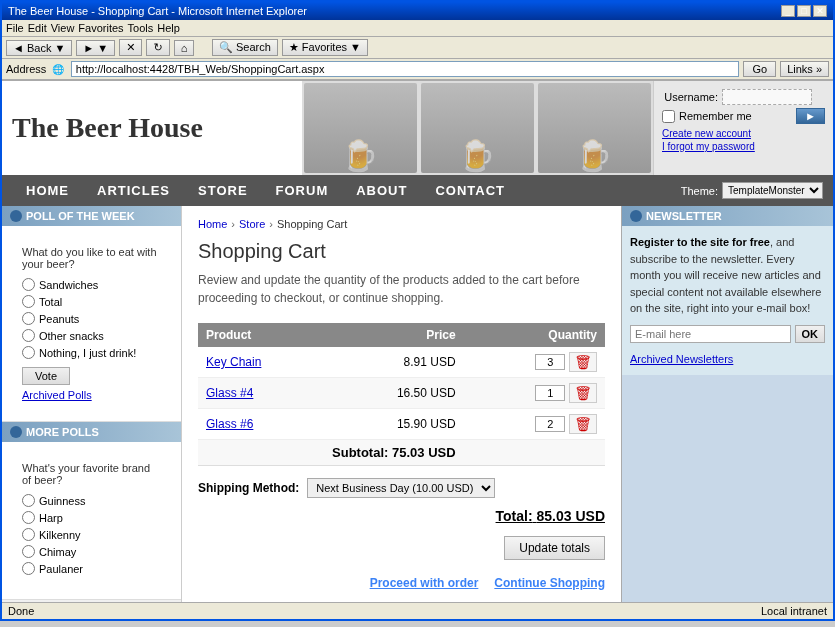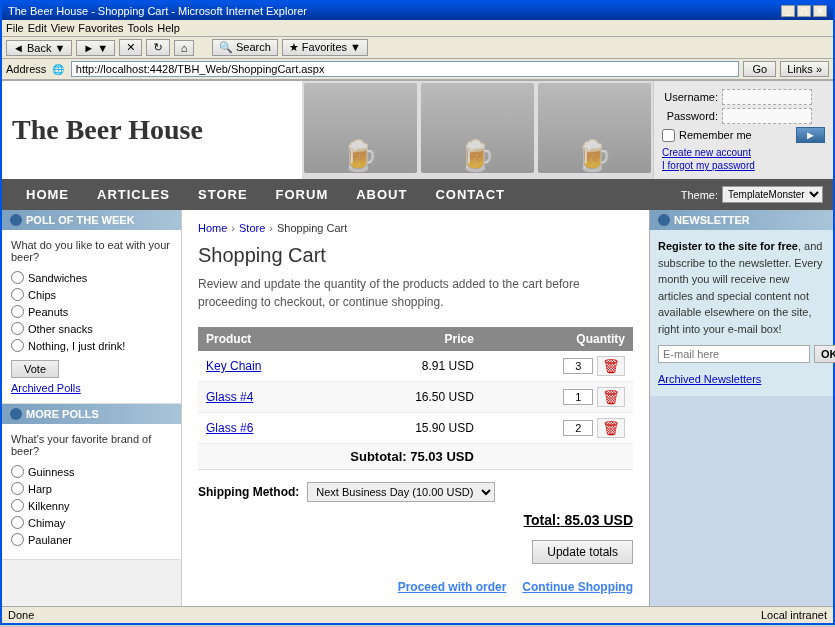--- a/index.html
+++ b/index.html
@@ -44,21 +44,21 @@
     .theme-selector { margin-left: auto; display: flex; align-items: center; gap: 4px; color: white; font-size: 11px; }
     .theme-select { font-size: 10px; padding: 1px; border: 1px solid #999; }
 
     
     .main-layout { display: flex; background: #f0f0f0; }
 
     
     .left-sidebar { width: 180px; background: #f0f0f0; border-right: 1px solid #ccc; }
     .sidebar-section { margin-bottom: 0; }
     .sidebar-header { background: linear-gradient(to right, #7ba0c0, #a8c4d8); color: white; padding: 4px 8px; font-size: 11px; font-weight: bold; display: flex; align-items: center; gap: 4px; }
-    .sidebar-content { background: white; padding: 9px; border-bottom: 1px solid #ddd; }
+    .sidebar-content { background: white; padding: 20px; border-bottom: 1px solid #ddd; }
     .sidebar-question { font-size: 11px; margin-bottom: 8px; color: #333; }
     .radio-option { display: flex; align-items: center; gap: 4px; margin-bottom: 4px; font-size: 11px; }
     .vote-btn { background: linear-gradient(to bottom, #f0f0f0, #ddd); border: 1px solid #aaa; padding: 2px 12px; font-size: 11px; cursor: pointer; margin-top: 4px; }
     .archived-link { color: #0000cc; text-decoration: underline; font-size: 11px; cursor: pointer; display: block; margin-top: 4px; }
 
     
     .content-area { flex: 1; background: white; padding: 12px 16px; }
     .breadcrumb { font-size: 11px; color: #333; margin-bottom: 10px; display: flex; align-items: center; gap: 4px; }
     .breadcrumb a { color: #0000cc; text-decoration: none; }
     .breadcrumb-sep { color: #666; }
@@ -79,21 +79,21 @@
     
     .shipping-row { display: flex; align-items: center; margin-bottom: 10px; font-size: 12px; }
     .shipping-label { font-weight: bold; margin-right: 8px; }
     .shipping-select { border: 1px solid #aaa; padding: 2px 4px; font-size: 11px; }
     .total-row { text-align: right; font-weight: bold; font-size: 14px; text-decoration: underline; margin-bottom: 12px; }
     .update-btn { float: right; background: linear-gradient(to bottom, #f5f5f5, #e0e0e0); border: 1px solid #aaa; padding: 4px 14px; font-size: 12px; cursor: pointer; margin-bottom: 8px; }
     .action-links { display: flex; gap: 16px; justify-content: flex-end; font-size: 12px; clear: both; padding-top: 8px; }
     .action-link { color: #3b82f6; text-decoration: underline; cursor: pointer; font-weight: bold; }
 
     
-    .right-sidebar { width: 184px; background: #c8d8e8; border-left: 1px solid #aaa; padding: 0; }
+    .right-sidebar { width: 212px; background: #c8d8e8; border-left: 1px solid #aaa; padding: 0; }
     .newsletter-header { background: linear-gradient(to right, #7ba0c0, #a8c4d8); color: white; padding: 4px 8px; font-size: 11px; font-weight: bold; display: flex; align-items: center; gap: 4px; }
     .newsletter-content { padding: 8px; font-size: 11px; color: #333; line-height: 1.5; background: #d8e8f0; }
     .newsletter-content strong { color: #000; }
     .email-row { display: flex; gap: 4px; margin: 8px 0; }
     .email-input { flex: 1; border: 1px solid #aaa; padding: 2px 4px; font-size: 11px; }
     .ok-btn { background: linear-gradient(to bottom, #f0f0f0, #ddd); border: 1px solid #aaa; padding: 2px 6px; font-size: 11px; cursor: pointer; font-weight: bold; }
     .archived-newsletters { color: #0000cc; text-decoration: underline; font-size: 11px; cursor: pointer; }
 
     
     .status-bar { background: #ece9d8; border-top: 1px solid #aaa; padding: 2px 6px; font-size: 11px; display: flex; justify-content: space-between; }
@@ -153,24 +153,20 @@
       </div>
       <div class="header-images">
         <div class="beer-glass-img"></div>
         <div class="beer-glass-img"></div>
         <div class="beer-glass-img"></div>
       </div>
       <div class="login-area">
         <div class="login-row">
           <span class="login-label">Username:</span>
           <input class="login-input" type="text" style="">
-        </div>
-        <div class="login-row">
-          <span class="login-label">Password:</span>
-          <input class="login-input" type="password" style="">
         </div>
         <div class="remember-row">
           <input type="checkbox" style="">
           <span>Remember me</span>
           <button class="login-submit">►</button>
         </div>
         <a class="login-links">Create new account</a>
         <a class="login-links">I forgot my password</a>
       </div>
     </div>
@@ -200,21 +196,21 @@
             <span>POLL OF THE WEEK</span>
           </div>
           <div class="sidebar-content">
             <p class="sidebar-question">What do you like to eat with your beer?</p>
             <label class="radio-option">
               <input type="radio" name="poll1" style="">
               <span>Sandwiches</span>
             </label>
             <label class="radio-option">
               <input type="radio" name="poll1" style="">
-              <span>Chips</span>
+              <span>Total</span>
             </label>
             <label class="radio-option">
               <input type="radio" name="poll1" style="">
               <span>Peanuts</span>
             </label>
             <label class="radio-option">
               <input type="radio" name="poll1" style="">
               <span>Other snacks</span>
             </label>
             <label class="radio-option">

